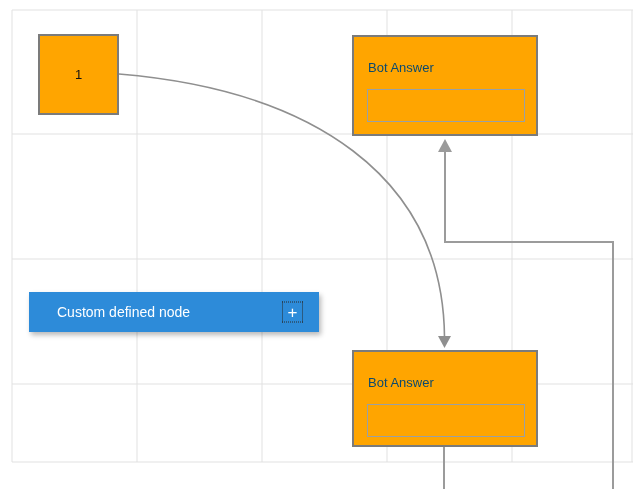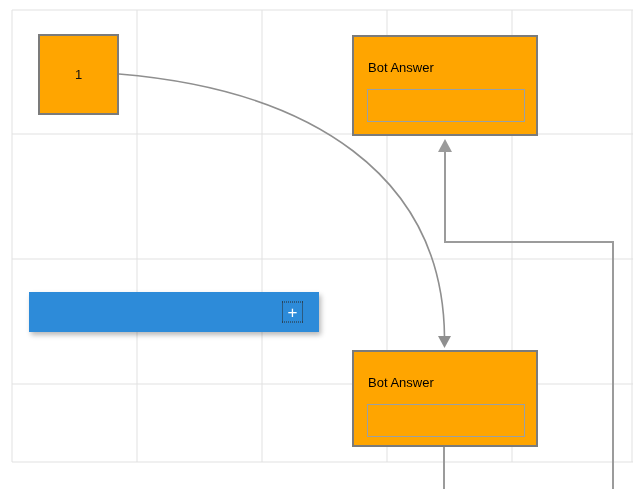--- a/index.html
+++ b/index.html
@@ -4,21 +4,21 @@
 <style>
   html,body{margin:0;padding:0;background:#ffffff;}
   .stage{
     position:relative;width:633px;height:489px;background:#ffffff;overflow:hidden;
     font-family:"Liberation Sans",sans-serif;
   }
   svg.layer{position:absolute;left:0;top:0;width:633px;height:489px;display:block;}
   .dnode{position:absolute;box-sizing:border-box;border:2px solid #7b7b7b;}
   .dnode.simple{display:flex;align-items:center;justify-content:center;}
   .num-label{font-size:13px;color:#111111;}
-  .bot-title{position:absolute;left:14px;top:23px;font-size:13px;color:#000000;white-space:nowrap;}
+  .bot-title{position:absolute;left:14px;top:23px;font-size:13px;color:#0c4a6e;white-space:nowrap;}
   .bot-field{position:absolute;left:13px;right:11px;top:52px;height:33px;box-sizing:border-box;
     border:1px solid #9aa0a4;background:transparent;}
   .custom-btn{position:absolute;box-sizing:border-box;display:flex;align-items:center;
     box-shadow:2px 3px 5px rgba(0,0,0,0.28);}
   .btn-label{margin-left:28px;font-size:14px;white-space:nowrap;}
   .plus-port{position:absolute;right:16px;top:50%;transform:translateY(-50%);
     width:21px;height:21px;box-sizing:border-box;border:1px dotted #2a2a2a;
     display:flex;align-items:center;justify-content:center;
     font-size:17px;line-height:1;font-weight:400;}
 </style>
@@ -58,18 +58,19 @@
     <div class="bot-title">Bot Answer</div>
     <div class="bot-field"></div>
   </div>
 
   <div class="dnode bot" id="node-2" style="left: 352px; top: 350px; width: 186px; height: 97px; background: rgb(255, 165, 0); border-color: rgb(123, 123, 123);">
     <div class="bot-title">Bot Answer</div>
     <div class="bot-field"></div>
   </div>
 
   <div class="custom-btn" id="custom-btn" style="left: 29px; top: 292px; width: 290px; height: 40px; background: rgb(45, 139, 217); color: rgb(255, 255, 255);">
+    <span class="btn-label">Custom defined node</span>
     <span class="plus-port">
       <span>+</span>
     </span>
   </div>
 
 </div>
 
 </body></html>

